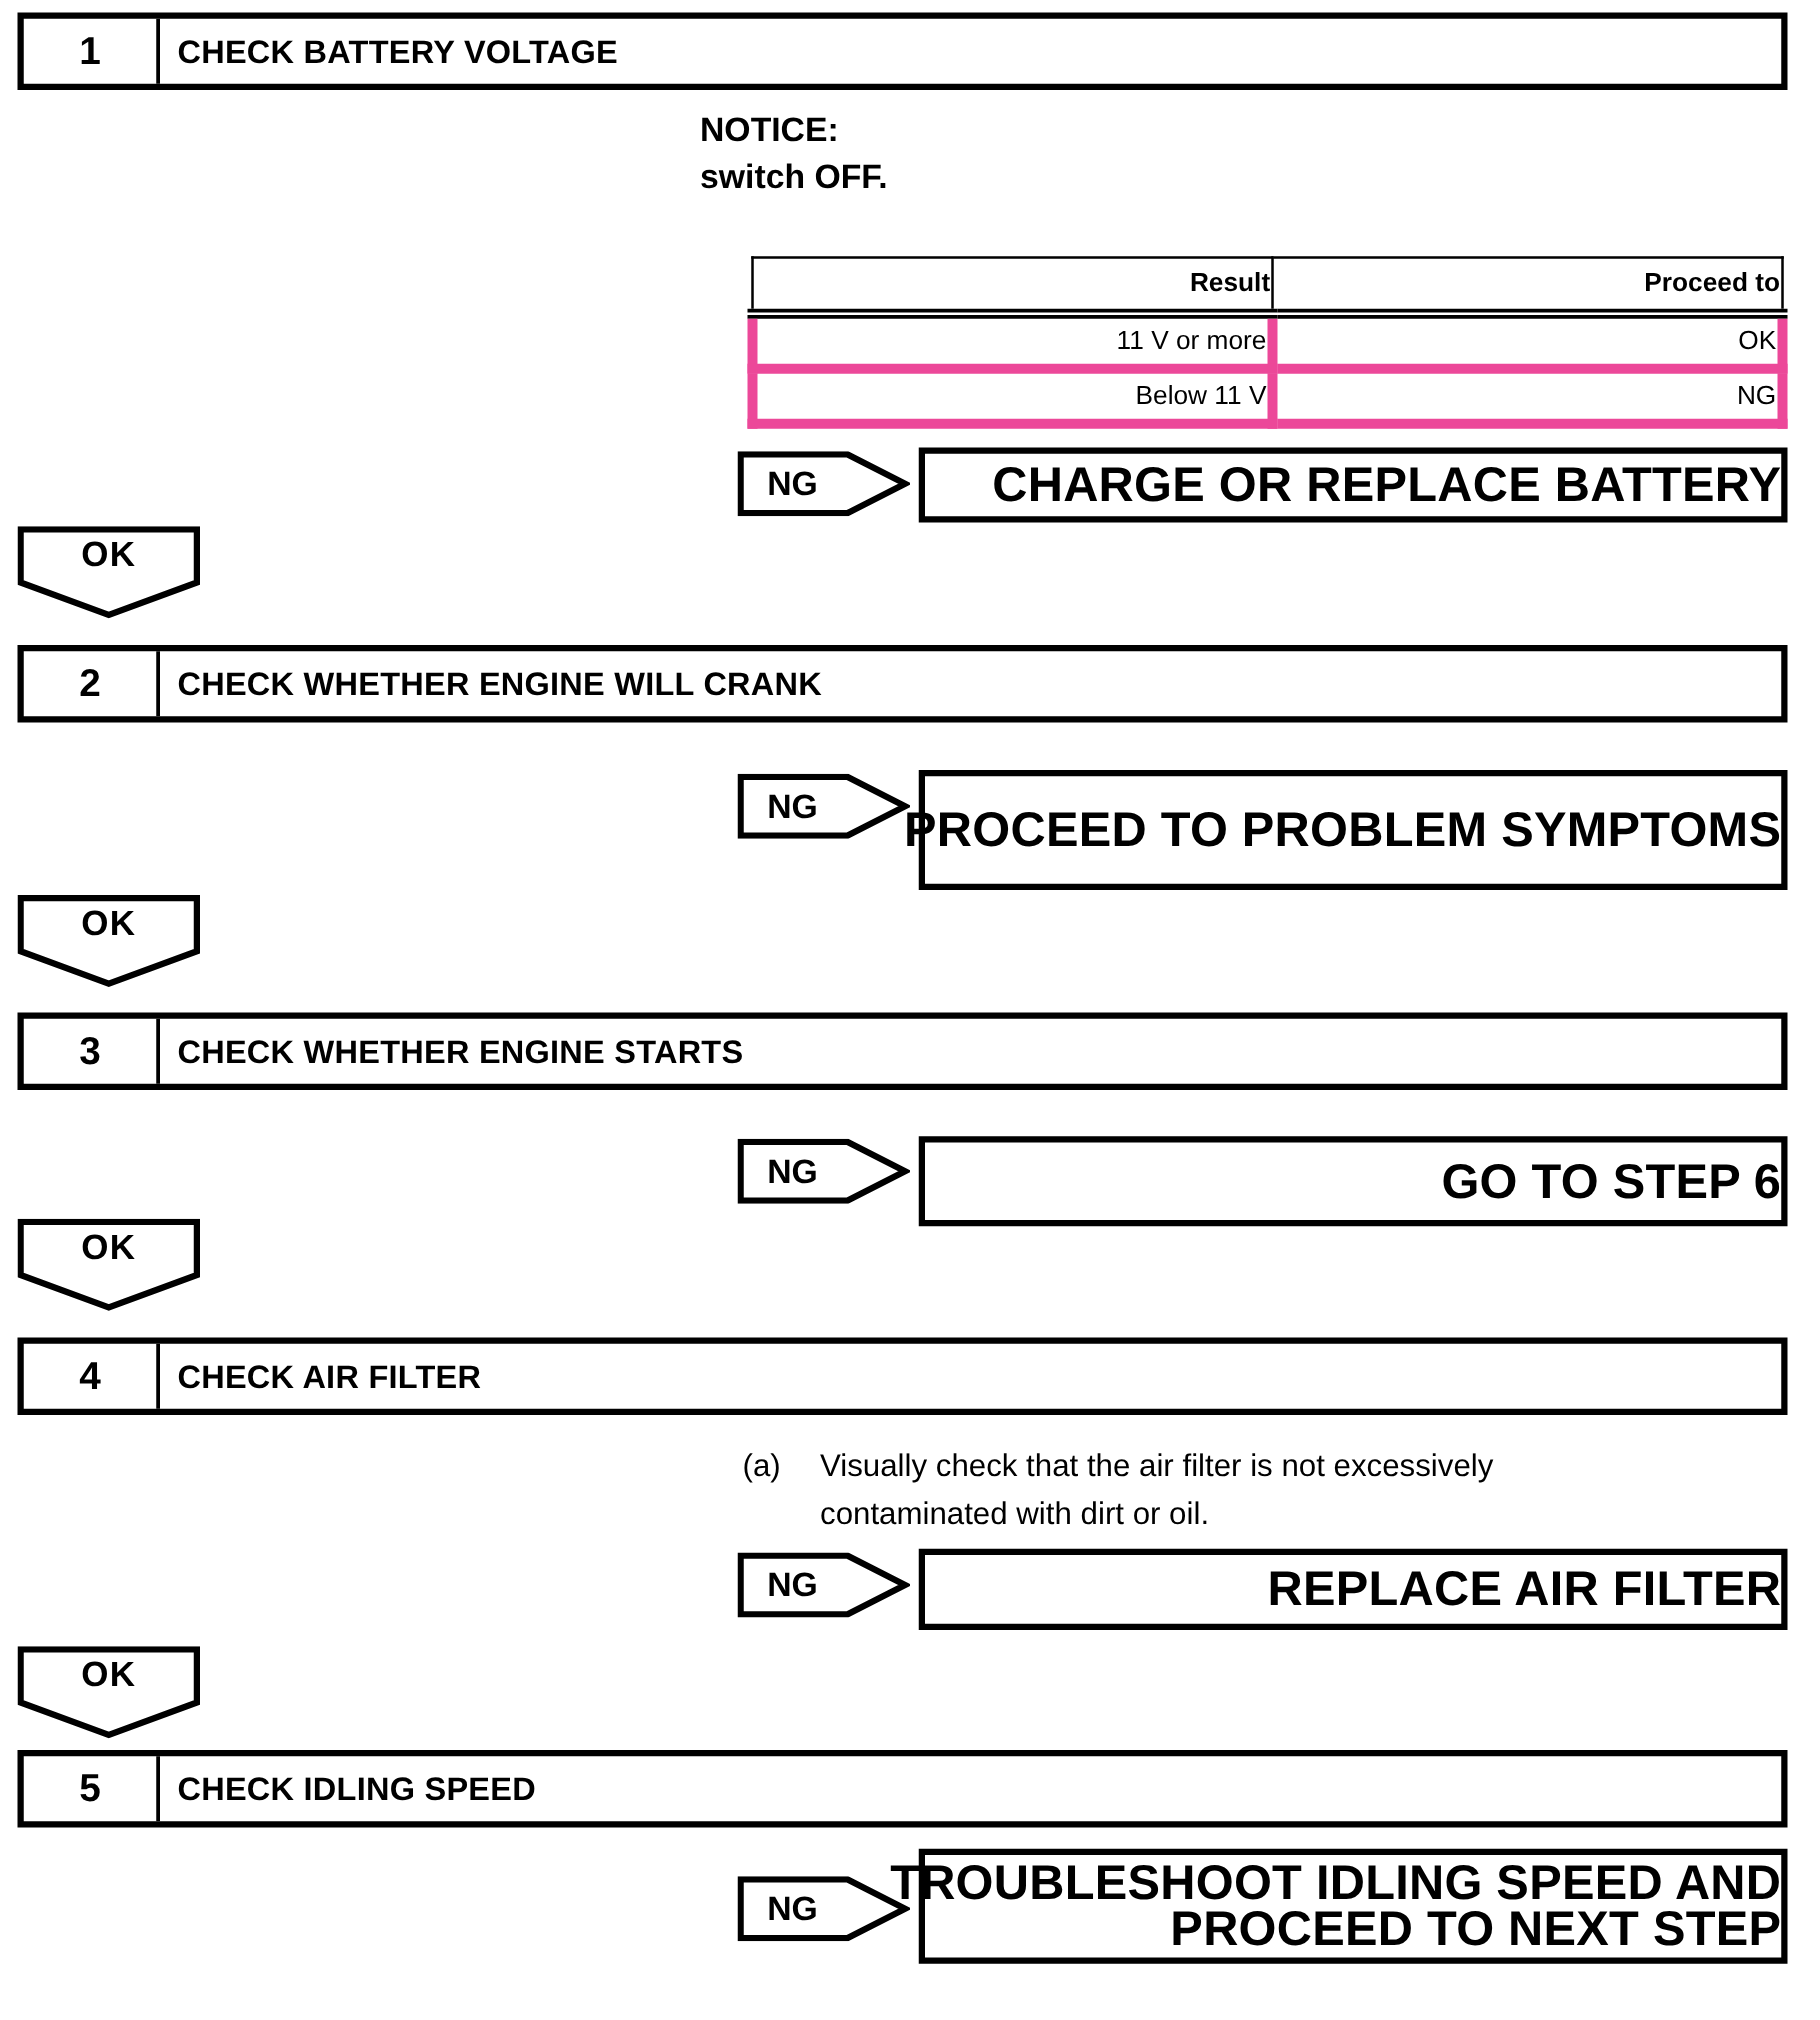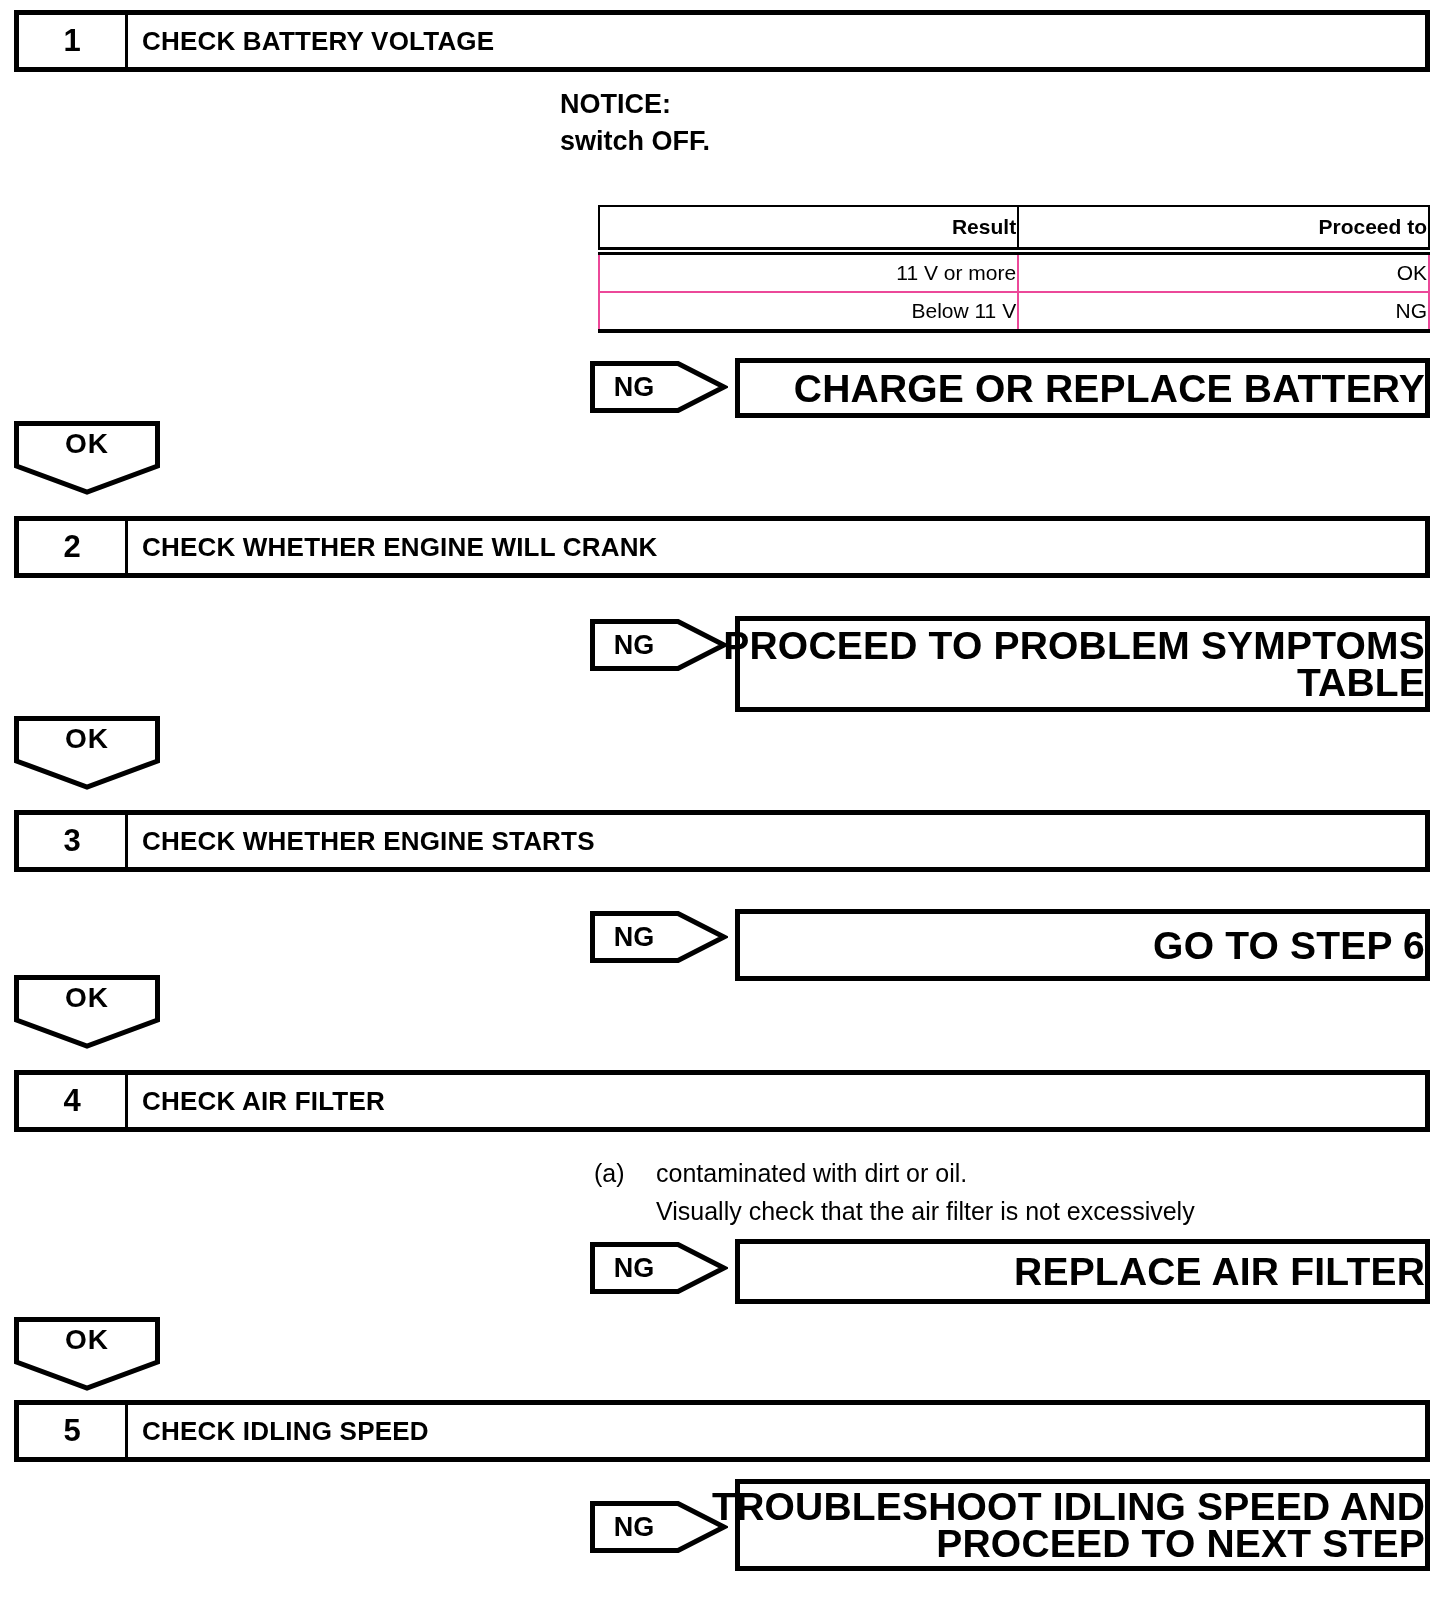--- a/index.html
+++ b/index.html
@@ -38,21 +38,21 @@
     position: absolute; left: 598px; top: 205px; width: 832px;
     border-collapse: collapse; text-align: right;
     font-size: 21px; background: #fff;
     border: 2px solid #000; border-bottom: 4px solid #000;
   }
   .result-table th {
     border: 2px solid #000; border-bottom: 8px double #000;
     height: 38px; font-weight: bold; font-size: 21px;
   }
   .result-table td {
-    border: 2px solid #ec4899; height: 34px; font-weight: normal;
+    border: 8px solid #ec4899; height: 34px; font-weight: normal;
   }
   .col-result { width: 50.5%; }
   .col-proceed { width: 49.5%; margin-top: 47px; }
 
   
   .ng-tag { position: absolute; left: 590px; width: 138px; height: 52px; }
   .ng-tag svg { position: absolute; left: 0; top: 0; width: 138px; height: 52px; }
   .ng-tag .tag-label {
     position: absolute; left: 0; top: 0; width: 88px; height: 52px;
     display: flex; align-items: center; justify-content: center;
@@ -142,21 +142,20 @@
   </div>
 
   <div class="ng-tag" style="top:619px">
     <svg viewBox="0 0 138 52">
       <polygon points="2.5,2.5 88,2.5 134,26 88,49.5 2.5,49.5" fill="#fff" stroke="#000" stroke-width="5"></polygon>
     </svg>
     <span class="tag-label">NG</span>
   </div>
   <div class="ng-box" style="top:616px; height:96px">
     <div>PROCEED TO PROBLEM SYMPTOMS</div>
-    <div>TABLE</div>
   </div>
 
   <div class="ok-tag" style="top:716px">
     <svg viewBox="0 0 146 74">
       <polygon points="2.5,2.5 143.5,2.5 143.5,45 73,71 2.5,45" fill="#fff" stroke="#000" stroke-width="5"></polygon>
     </svg>
     <span class="tag-label">OK</span>
   </div>
 
   <div class="step-box" style="top:810px">
@@ -182,22 +181,22 @@
   </div>
 
   <div class="step-box" style="top:1070px">
     <div class="step-num">4</div>
     <div class="step-title">CHECK AIR FILTER</div>
   </div>
 
   <div class="instruction">
     <span class="marker">(a)</span>
     <div class="itext">
+      <div>Visually check that the air filter is not excessively</div>
       <div>contaminated with dirt or oil.</div>
-      <div>Visually check that the air filter is not excessively</div>
     </div>
   </div>
 
   <div class="ng-tag" style="top:1242px">
     <svg viewBox="0 0 138 52">
       <polygon points="2.5,2.5 88,2.5 134,26 88,49.5 2.5,49.5" fill="#fff" stroke="#000" stroke-width="5"></polygon>
     </svg>
     <span class="tag-label">NG</span>
   </div>
   <div class="ng-box" style="top:1239px; height:65px">

